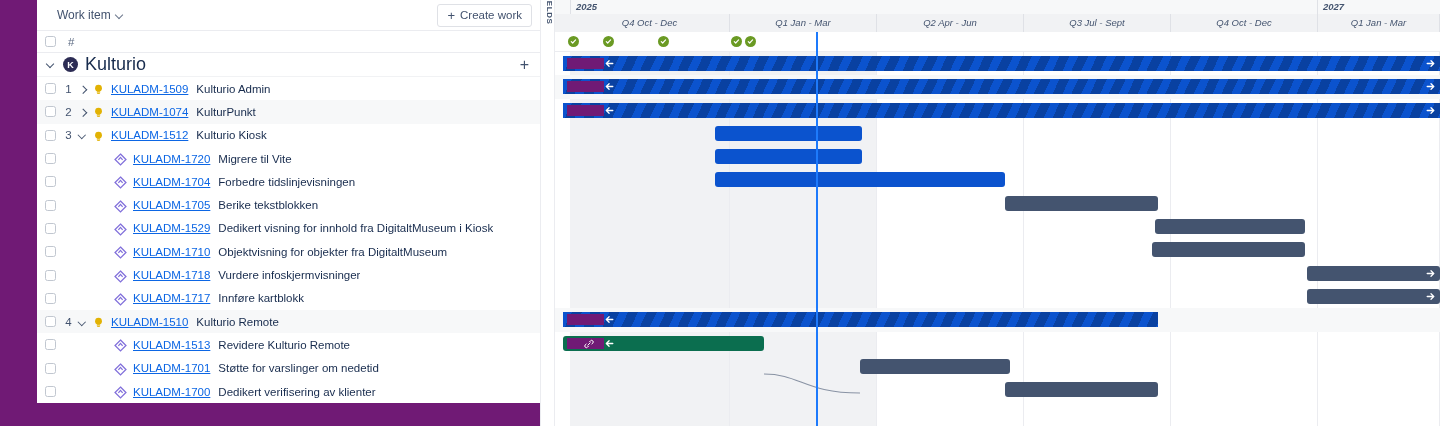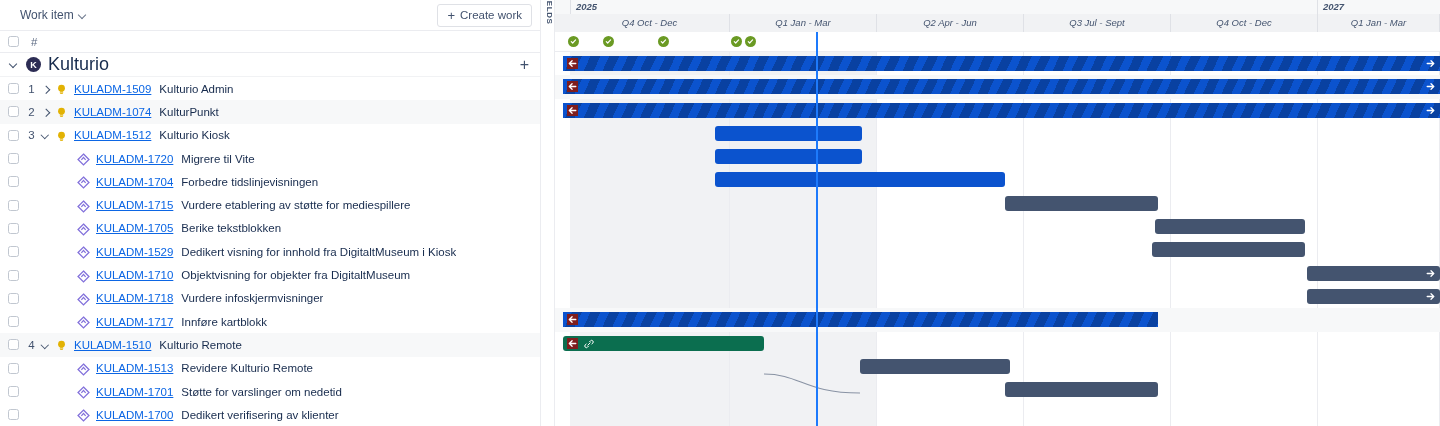--- a/index.html
+++ b/index.html
@@ -6,21 +6,21 @@
   html, body {
     width: 1440px; height: 426px;
     font-family: "Liberation Sans", sans-serif;
     background: #ffffff;
     overflow: hidden;
     color: #172B4D;
   }
   .app { position: relative; width: 1440px; height: 426px; display: flex; }
 
   
-  .left { position: relative; width: 540px; height: 426px; background: #7f1d1d; flex: 0 0 540px; }
+  .left { position: relative; width: 540px; height: 426px; background: #701a75; flex: 0 0 540px; padding-left: 37px; }
 
   .toolbar {
     height: 31px; display: flex; align-items: center; justify-content: space-between;
     padding: 0 8px 0 14px; border-bottom: 1px solid #EBECF0; background: #fff;
   }
   .workitem-btn {
     display: flex; align-items: center; gap: 5px;
     font-size: 12px; color: #42526E; padding: 3px 6px; border-radius: 3px; cursor: pointer;
   }
   .chev { width: 9px; height: 9px; position: relative; display: inline-block; }
@@ -252,31 +252,20 @@
           <div class="summary">Forbedre tidslinjevisningen</div>
         </div>
         <div class="row">
           <div class="cb"></div>
           <div class="rownum"></div>
           <div class="row-caret" style="visibility: hidden;"></div>
           <span class="type-icon" style="margin-left: 25px;"><svg viewBox="0 0 16 16">
               <path d="M8 1.3 L14.7 8 L8 14.7 L1.3 8 Z" fill="none" stroke="#8270DB" stroke-width="1.6"></path>
               <path d="M5.4 8.6 L8 5.4 L10.6 8.6" fill="none" stroke="#8270DB" stroke-width="1.5"></path>
             </svg></span>
-          <a class="key">KULADM-1715</a>
-          <div class="summary">Vurdere etablering av støtte for mediespillere</div>
-        </div>
-        <div class="row">
-          <div class="cb"></div>
-          <div class="rownum"></div>
-          <div class="row-caret" style="visibility: hidden;"></div>
-          <span class="type-icon" style="margin-left: 25px;"><svg viewBox="0 0 16 16">
-              <path d="M8 1.3 L14.7 8 L8 14.7 L1.3 8 Z" fill="none" stroke="#8270DB" stroke-width="1.6"></path>
-              <path d="M5.4 8.6 L8 5.4 L10.6 8.6" fill="none" stroke="#8270DB" stroke-width="1.5"></path>
-            </svg></span>
           <a class="key">KULADM-1705</a>
           <div class="summary">Berike tekstblokken</div>
         </div>
         <div class="row">
           <div class="cb"></div>
           <div class="rownum"></div>
           <div class="row-caret" style="visibility: hidden;"></div>
           <span class="type-icon" style="margin-left: 25px;"><svg viewBox="0 0 16 16">
               <path d="M8 1.3 L14.7 8 L8 14.7 L1.3 8 Z" fill="none" stroke="#8270DB" stroke-width="1.6"></path>
               <path d="M5.4 8.6 L8 5.4 L10.6 8.6" fill="none" stroke="#8270DB" stroke-width="1.5"></path>

